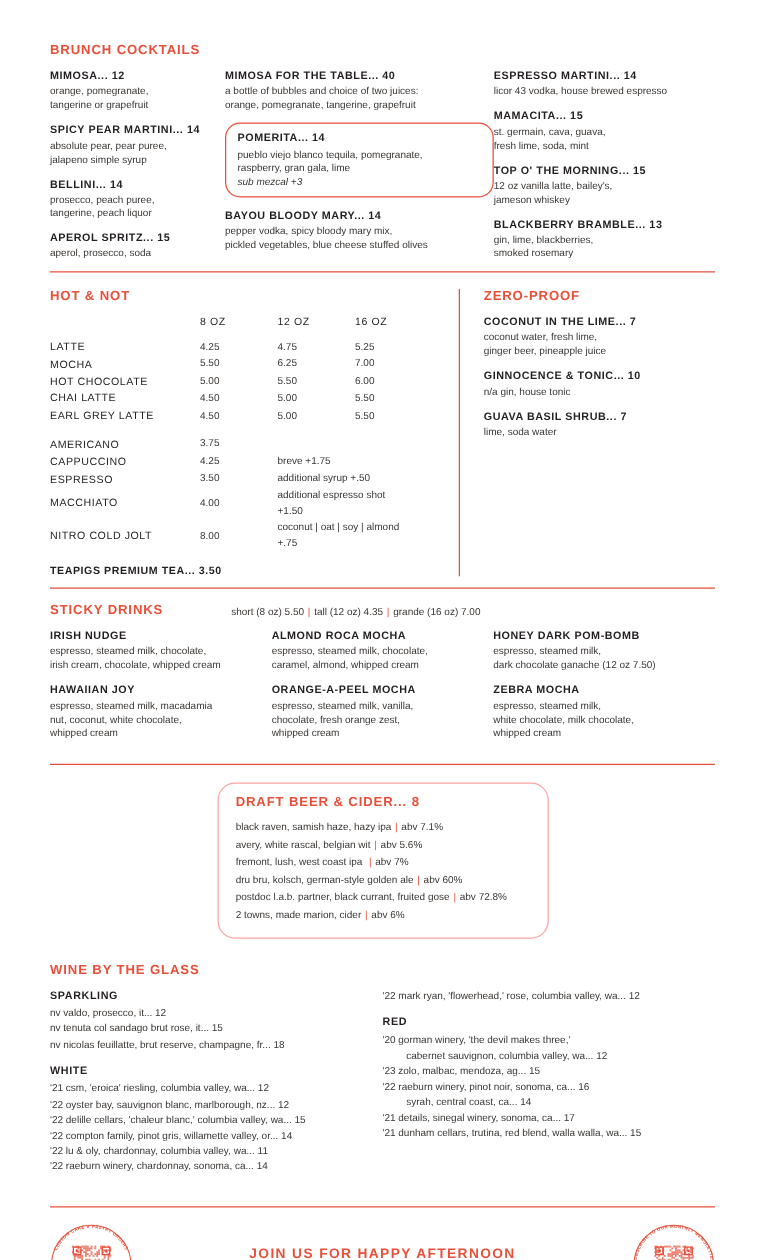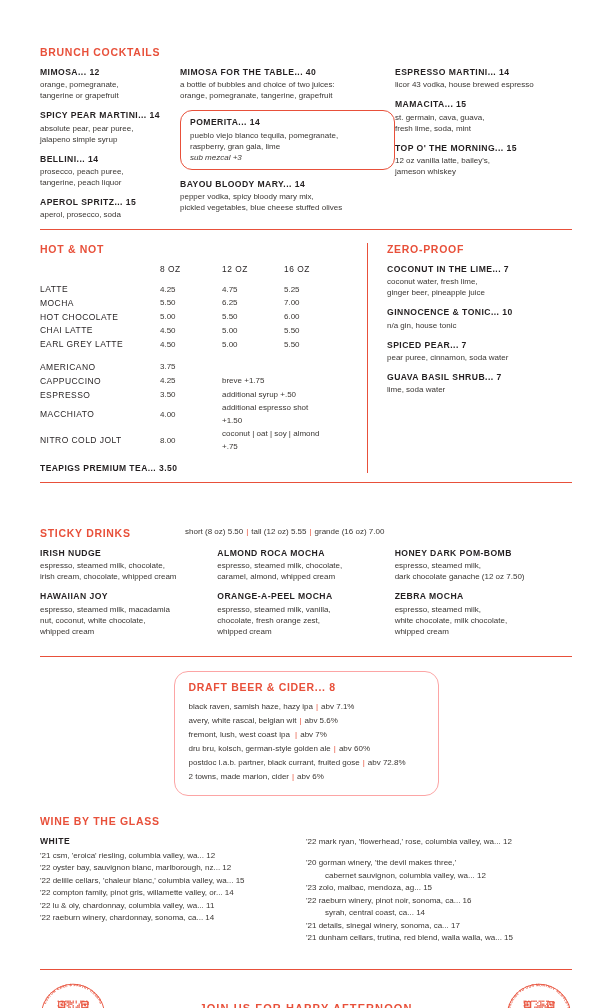--- a/index.html
+++ b/index.html
@@ -3,21 +3,21 @@
 <meta charset="utf-8">
 <style>
   html,body{margin:0;padding:0;}
   body{
     width:612px;height:1008px;
     background:#ffffff;
     font-family:"Liberation Sans", sans-serif;
     color:#231f20;
     -webkit-font-smoothing:antialiased;
   }
-  .page{position:relative;width:612px;height:848px;box-sizing:border-box;padding:16px 40px;}
+  .page{position:relative;width:612px;height:848px;box-sizing:border-box;padding:4px 40px;}
 
   
   .sec-head{
     color:#e8503a;font-size:10.5px;font-weight:700;letter-spacing:.7px;
     text-transform:uppercase;margin:0 0 9px 0;
   }
   .item{margin:0 0 9px 0;}
   .item-name{
     font-size:8.6px;font-weight:700;letter-spacing:.45px;text-transform:uppercase;
     color:#231f20;margin:0 0 1.5px 0;line-height:1.25;
@@ -51,21 +51,21 @@
   .pname{font-size:8.5px;font-weight:700;letter-spacing:.45px;text-transform:uppercase;
          line-height:1.62;color:#231f20;}
   .pval{font-size:8px;line-height:1.62;color:#3a3633;}
   .pnote{font-size:8px;line-height:1.62;color:#3a3633;}
   .spacer-row td{height:9px;}
   .tea{font-size:8.5px;font-weight:700;letter-spacing:.45px;text-transform:uppercase;
        margin:9px 0 0 0;color:#231f20;}
 
   
   .sticky{padding-top:11px;padding-bottom:10px;}
-  .sticky-top{display:flex;align-items:flex-start;margin-bottom:9px;margin-top:33px;}
+  .sticky-top{display:flex;align-items:flex-end;margin-bottom:9px;}
   .sticky-top .sec-head{margin:0;width:145px;}
   .sizes{font-size:8px;color:#3a3633;}
   .sizes .bar{color:#e8503a;padding:0 3px;}
   .sticky-cols{display:flex;}
   .sticky-cols > div{width:33.33%;padding-right:12px;box-sizing:border-box;}
 
   
   .beer-wrap{display:flex;justify-content:center;padding-top:14px;padding-bottom:14px;}
   .beer-box{
     width:265px;border:1px solid #fca5a5;border-radius:14px;
@@ -149,20 +149,25 @@
           </div>
           <div class="item">
             <div class="item-name">MAMACITA... 15</div>
             <div class="item-desc">st. germain, cava, guava,</div>
             <div class="item-desc">fresh lime, soda, mint</div>
           </div>
           <div class="item">
             <div class="item-name">TOP O' THE MORNING... 15</div>
             <div class="item-desc">12 oz vanilla latte, bailey's,</div>
             <div class="item-desc">jameson whiskey</div>
+          </div>
+          <div class="item">
+            <div class="item-name">BLACKBERRY BRAMBLE... 13</div>
+            <div class="item-desc">gin, lime, blackberries,</div>
+            <div class="item-desc">smoked rosemary</div>
           </div>
         </div>
     </div>
   </section>
 
   <hr class="rule">
 
   <section class="mid">
     <div class="mid-left">
       <h2 class="sec-head">HOT &amp; NOT</h2>
@@ -244,37 +249,33 @@
           <div class="item">
             <div class="item-name">COCONUT IN THE LIME... 7</div>
             <div class="item-desc">coconut water, fresh lime,</div>
             <div class="item-desc">ginger beer, pineapple juice</div>
           </div>
           <div class="item">
             <div class="item-name">GINNOCENCE &amp; TONIC... 10</div>
             <div class="item-desc">n/a gin, house tonic</div>
           </div>
           <div class="item">
-            <div class="item-name">SPICED PEAR... 7</div>
-            <div class="item-desc">pear puree, cinnamon, soda water</div>
-          </div>
-          <div class="item">
             <div class="item-name">GUAVA BASIL SHRUB... 7</div>
             <div class="item-desc">lime, soda water</div>
           </div>
         </div>
     </div>
   </section>
 
   <hr class="rule">
 
   <section class="sticky">
     <div class="sticky-top">
       <h2 class="sec-head">STICKY DRINKS</h2>
-      <div class="sizes" id="sticky-sizes"><span>short (8 oz) 5.50</span><span class="bar">|</span><span>tall (12 oz) 5.55</span><span class="bar">|</span><span>grande (16 oz) 7.00</span></div>
+      <div class="sizes" id="sticky-sizes"><span>short (8 oz) 5.50</span><span class="bar">|</span><span>tall (12 oz) 4.35</span><span class="bar">|</span><span>grande (16 oz) 7.00</span></div>
     </div>
     <div class="sticky-cols">
       <div id="sticky-c1">
           <div class="item">
             <div class="item-name">IRISH NUDGE</div>
             <div class="item-desc">espresso, steamed milk, chocolate,</div>
             <div class="item-desc">irish cream, chocolate, whipped cream</div>
           </div>
           <div class="item">
             <div class="item-name">HAWAIIAN JOY</div>
@@ -326,34 +327,41 @@
           <div class="beer-line"><span>2 towns, made marion, cider</span><span class="bar">|</span><span>abv 6%</span></div>
         </div>
     </div>
   </section>
 
   <section class="wine">
     <h2 class="sec-head">WINE BY THE GLASS</h2>
     <div class="wine-cols">
       <div id="wine-left">
           <div class="wine-group">
+            <div class="sub-head">SPARKLING</div>
+            <div class="wine-line">nv valdo, prosecco, it... 12</div>
+            <div class="wine-line">nv tenuta col sandago brut rose, it... 15</div>
+            <div class="wine-line">nv nicolas feuillatte, brut reserve, champagne, fr... 18</div>
+          </div>
+          <div class="wine-group">
             <div class="sub-head">WHITE</div>
             <div class="wine-line">'21 csm, 'eroica' riesling, columbia valley, wa... 12</div>
             <div class="wine-line">'22 oyster bay, sauvignon blanc, marlborough, nz... 12</div>
             <div class="wine-line">'22 delille cellars, 'chaleur blanc,' columbia valley, wa... 15</div>
             <div class="wine-line">'22 compton family, pinot gris, willamette valley, or... 14</div>
             <div class="wine-line">'22 lu &amp; oly, chardonnay, columbia valley, wa... 11</div>
             <div class="wine-line">'22 raeburn winery, chardonnay, sonoma, ca... 14</div>
           </div>
         </div>
       <div id="wine-right">
           <div class="wine-group">
             <div class="wine-line">'22 mark ryan, 'flowerhead,' rose,  columbia valley, wa... 12</div>
           </div>
           <div class="wine-group">
+            <div class="sub-head">RED</div>
             <div class="wine-line">'20 gorman winery, 'the devil makes three,'</div>
             <div class="wine-line indent">cabernet sauvignon, columbia valley, wa... 12</div>
             <div class="wine-line">'23 zolo, malbac, mendoza, ag... 15</div>
             <div class="wine-line">'22 raeburn winery, pinot noir, sonoma, ca... 16</div>
             <div class="wine-line indent">syrah, central coast, ca... 14</div>
             <div class="wine-line">'21 details, sinegal winery, sonoma, ca... 17</div>
             <div class="wine-line">'21 dunham cellars, trutina, red blend, walla walla, wa... 15</div>
           </div>
         </div>
     </div>

